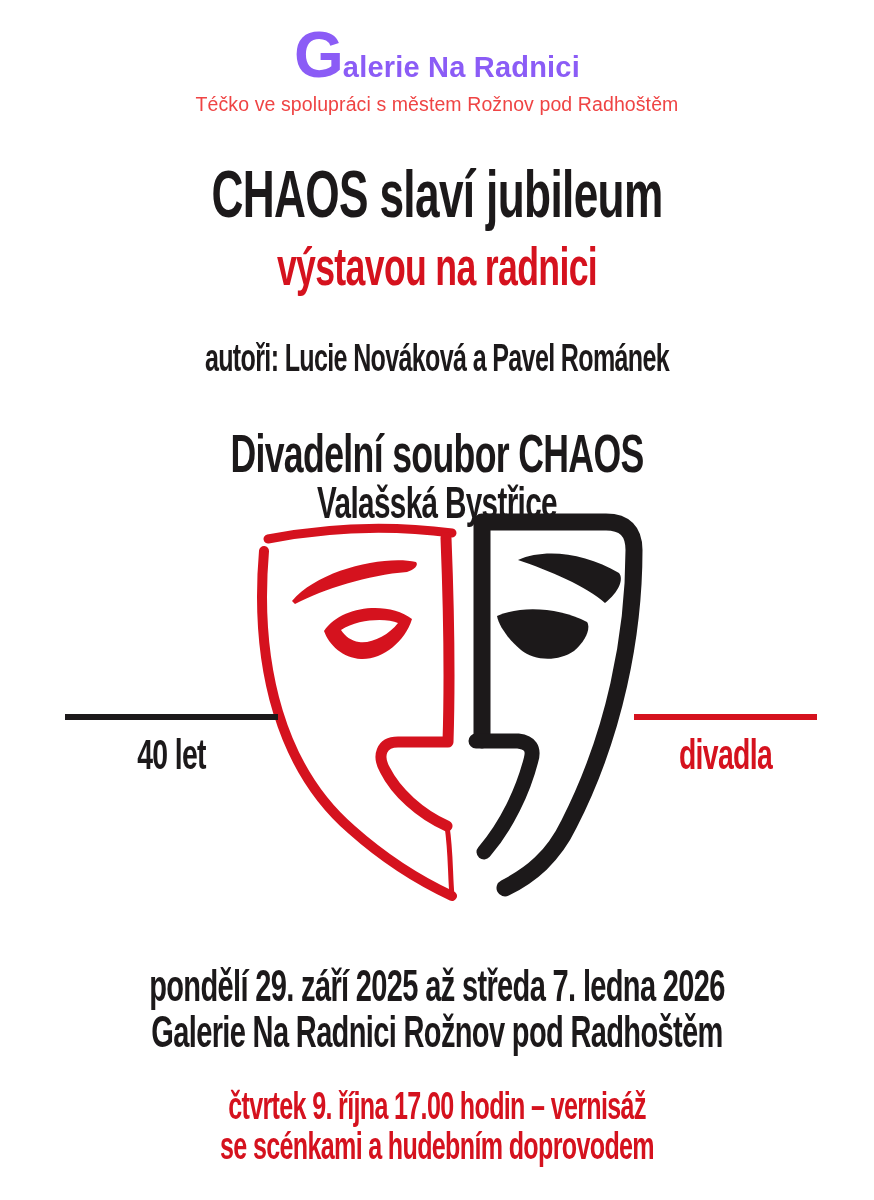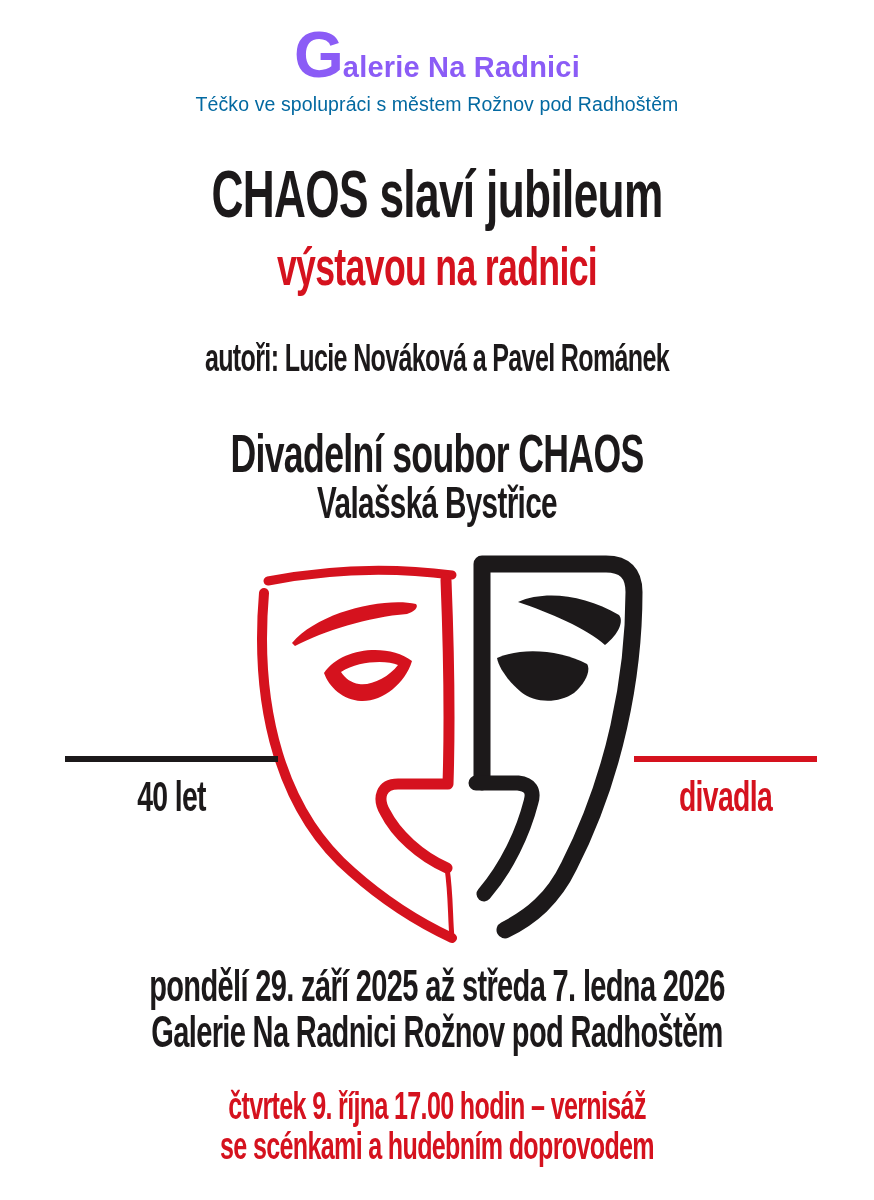--- a/index.html
+++ b/index.html
@@ -24,30 +24,30 @@
   }
   .black { color:#1c191a; }
   .red   { color:#d5121e; }
 
   
   .logo { top:18px; color:#8b5cf6; }
   .logo-g   { font-size:64px; font-weight:700; letter-spacing:-1px; }
   .logo-rest{ font-size:29px; font-weight:700; letter-spacing:.2px; }
 
   
-  .intro { top:92px; font-size:19.5px; line-height:25px; color:#0369a1; font-weight:400; letter-spacing:.1px; }
+  .intro { top:92px; font-size:19.5px; line-height:25px; color:#ef4444; font-weight:400; letter-spacing:.1px; }
 
   .h1        { top:158px;  font-size:67px; }
   .h2        { top:237px;  font-size:54px; }
   .authors   { top:338px;  font-size:38px; }
   .ens-name  { top:424px;  font-size:54px; }
   .ens-place { top:479px;  font-size:45px; }
 
   
-  .mask-zone { position:absolute; top:550px; left:0; width:806px; height:430px;text-decoration:underline; }
+  .mask-zone { position:absolute; top:508px; left:0; width:806px; height:430px;text-decoration:underline; }
   .mask-zone svg { position:absolute; top:0; left:0; }
   .rule { position:absolute; top:206px; height:6px; }
   .rule-left  { left:65px;  width:213px; background:#1c191a; }
   .rule-right { left:634px; width:183px; background:#d5121e; }
   .anniv-label { position:absolute; top:223px; font-size:43px; text-align:center; }
   .anniv-left  { left:65px;  width:213px; }
   .anniv-right { left:634px; width:183px; }
 
   .date1 { top:962px;  font-size:44px; }
   .date2 { top:1008px; font-size:44px; }

